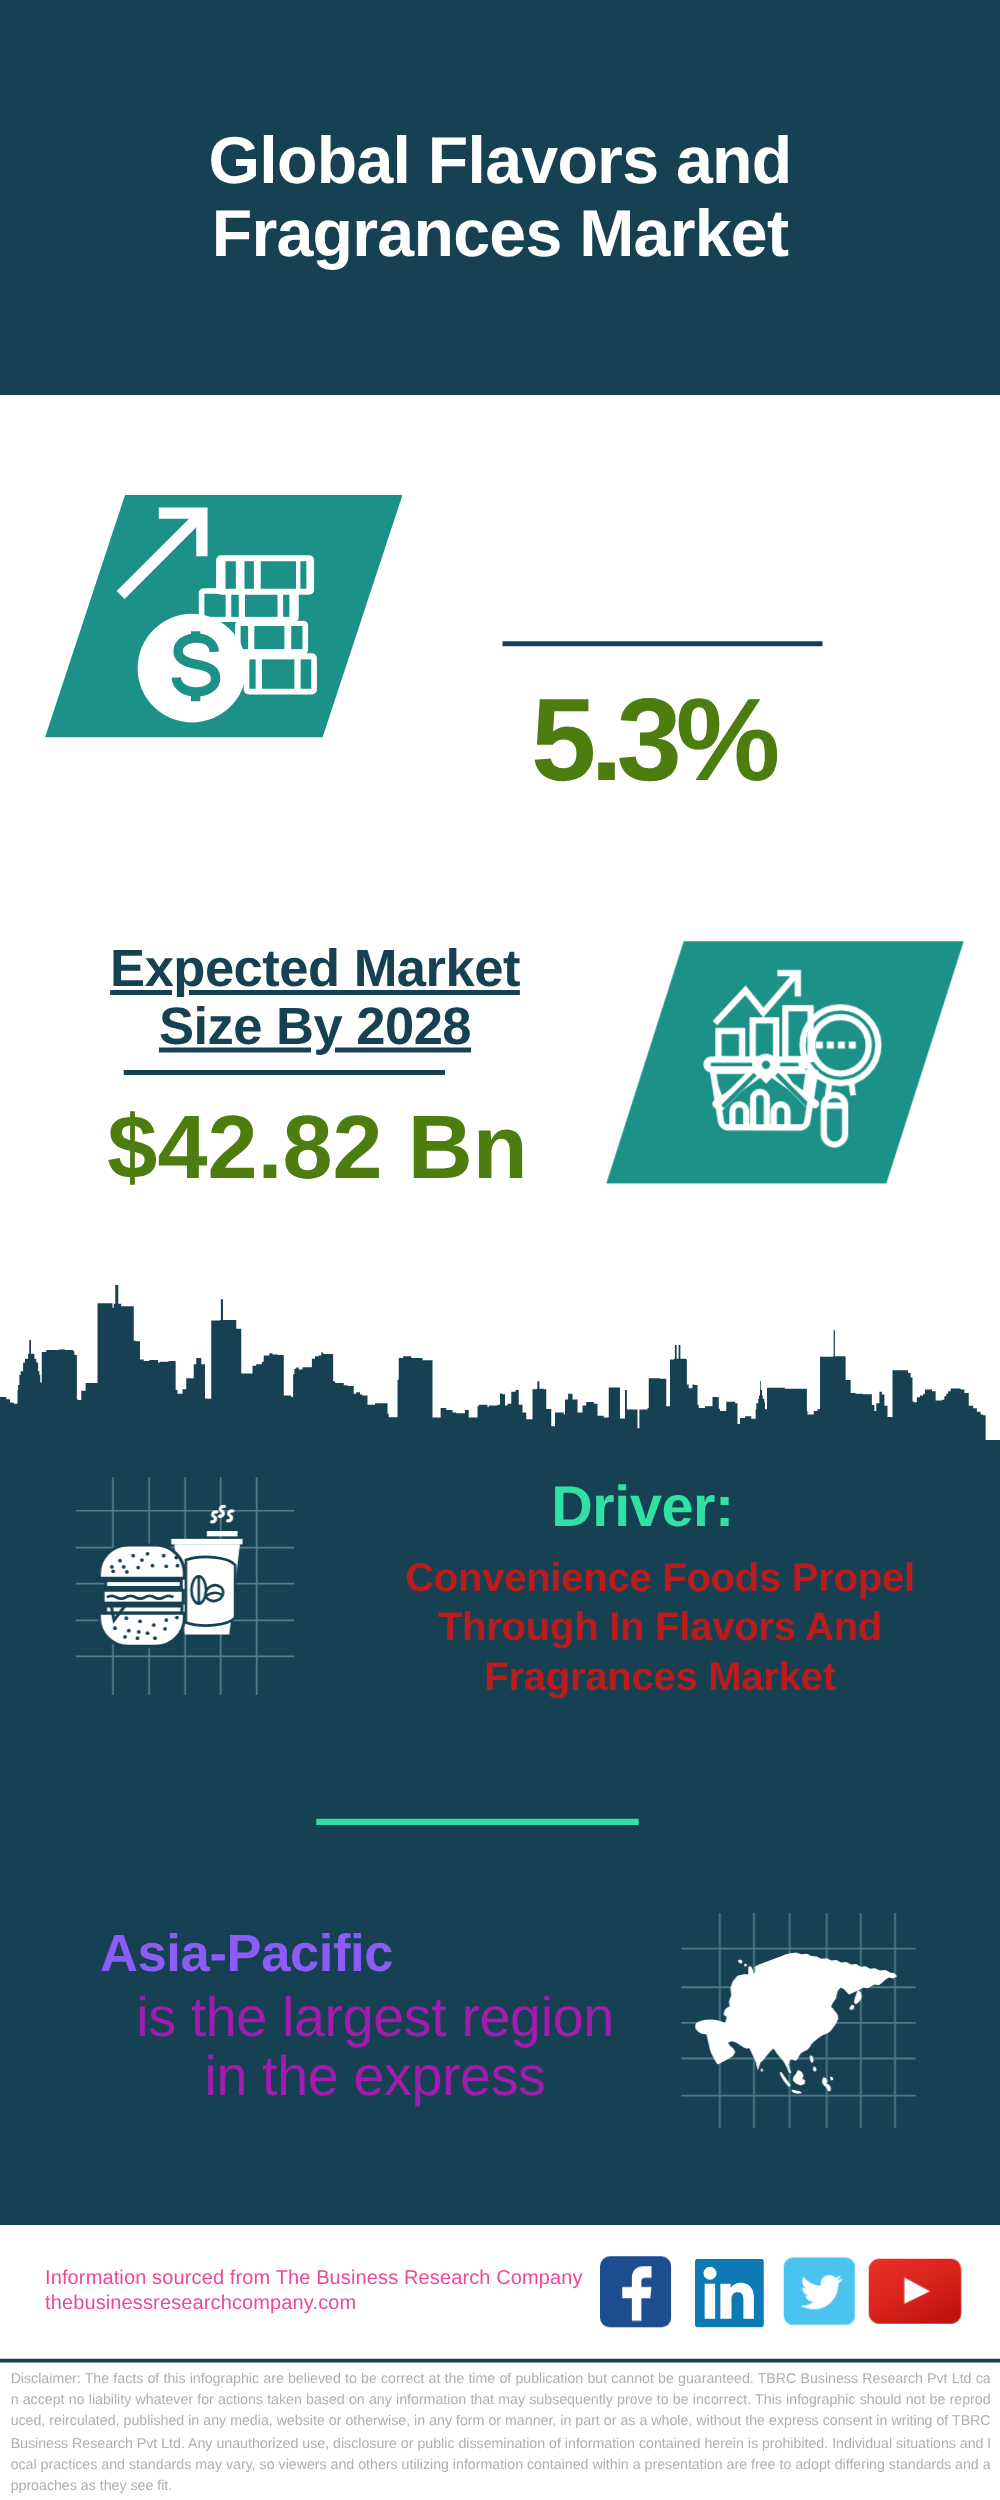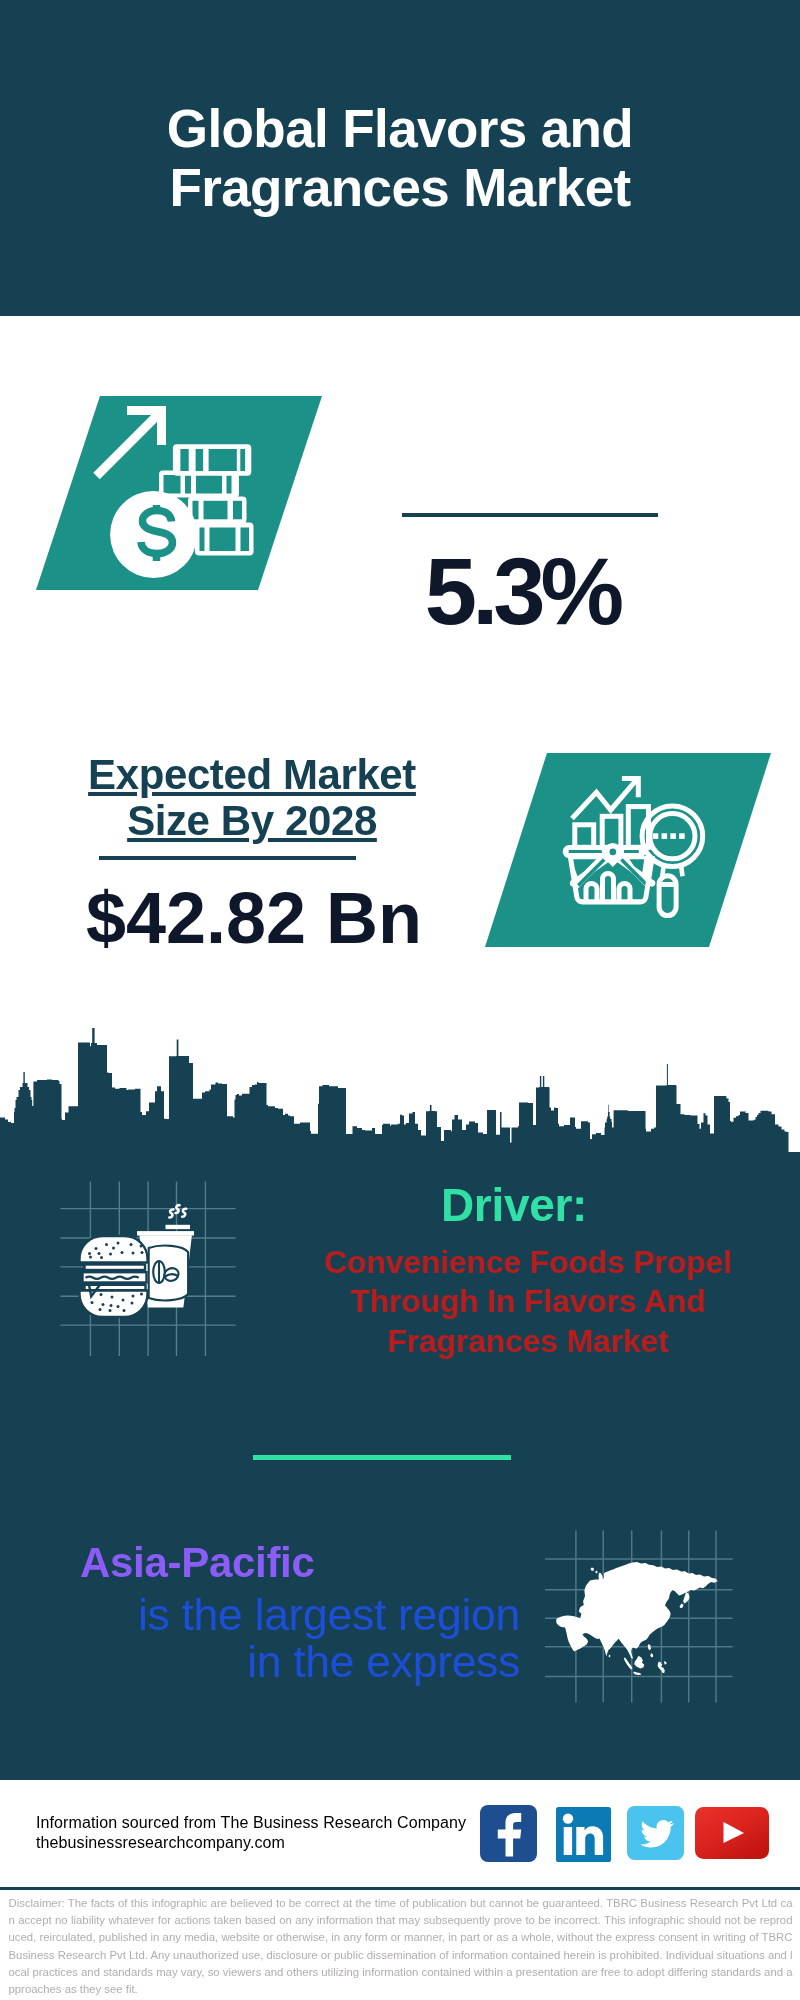--- a/index.html
+++ b/index.html
@@ -17,39 +17,39 @@
   .header-title .l1{position:absolute;left:0;top:100px;width:800px;line-height:58px;}
   .header-title .l2{position:absolute;left:0;top:159px;width:800px;line-height:58px;}
 
   
   .para{position:absolute;background:#1b9187;}
 
   
   .stat-title{position:absolute;color:#164152;font-weight:bold;font-size:42px;
      letter-spacing:-0.4px;text-align:center;line-height:46px;}
   .stat-rule{position:absolute;background:#164152;height:4px;}
-  .stat-value{position:absolute;color:#0f172a;font-weight:bold;text-align:center;}
+  .stat-value{position:absolute;color:#4d7c0f;font-weight:bold;text-align:center;}
 
   
   .darkbody{position:absolute;left:0;width:800px;background:#164152;}
   .skyline{position:absolute;left:0;width:800px;}
 
   .driver-label{position:absolute;color:#31e0a4;font-weight:bold;font-size:36px;
      text-align:center;letter-spacing:-0.3px;}
   .driver-text{position:absolute;color:#b91c1c;font-weight:bold;font-size:27px;
      line-height:41px;text-align:center;letter-spacing:-0.2px;}
   .divider{position:absolute;background:#31e0a4;height:4.5px;}
 
   .region-name{position:absolute;color:#8b5cf6;font-weight:bold;font-size:38px;
      text-align:left;letter-spacing:-0.3px;}
-  .region-text{position:absolute;color:#1d4ed8;font-size:34px;line-height:47px;
-     text-align:right;font-weight:normal;letter-spacing:-0.3px;}
+  .region-text{position:absolute;color:#a21caf;font-size:34px;line-height:47px;
+     text-align:center;font-weight:normal;letter-spacing:-0.3px;}
 
   
-  .src-text{position:absolute;color:#000000;font-size:14.5px;line-height:27px;
+  .src-text{position:absolute;color:#ec4899;font-size:14.5px;line-height:27px;
      letter-spacing:0.1px;}
   .footrule{position:absolute;background:#164152;height:3px;left:0;width:800px;}
   .disclaimer{position:absolute;color:#b2adaf;line-height:17.2px;
      -webkit-font-smoothing:antialiased;transform:translateZ(0);
      text-align:justify;word-break:break-all;}
 </style>
 </head>
 <body>
 
 <div class="page">

